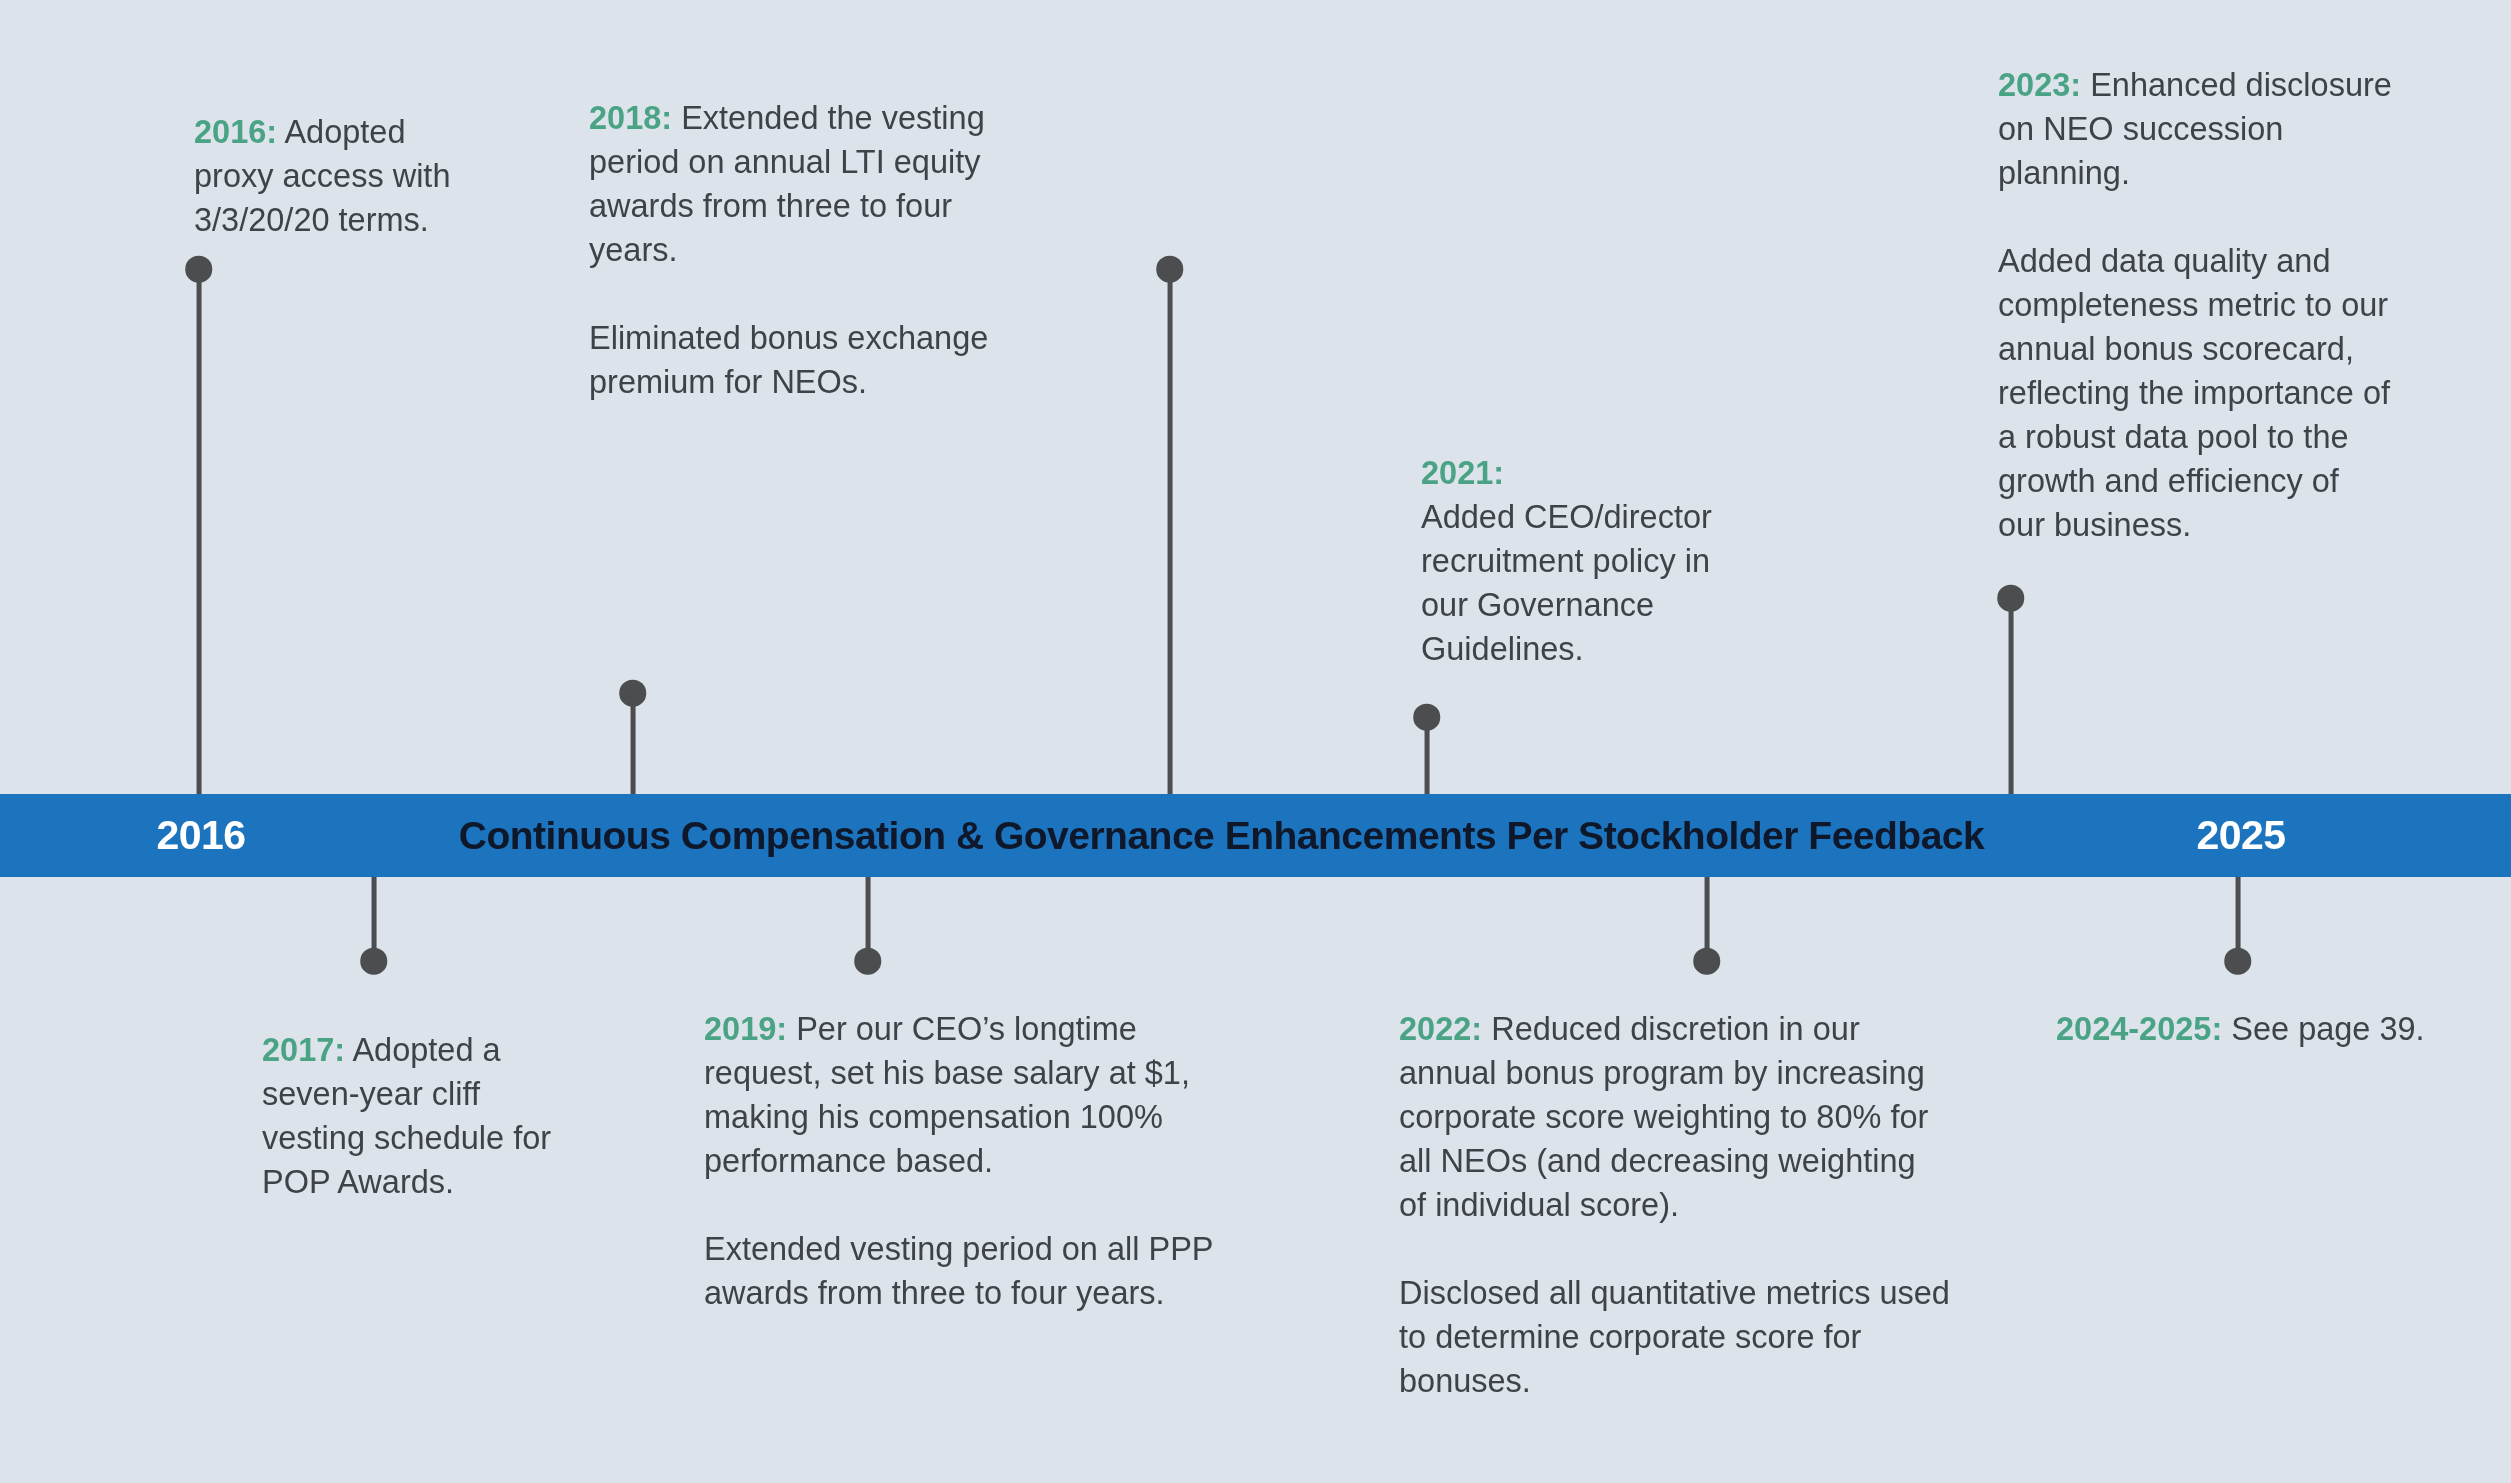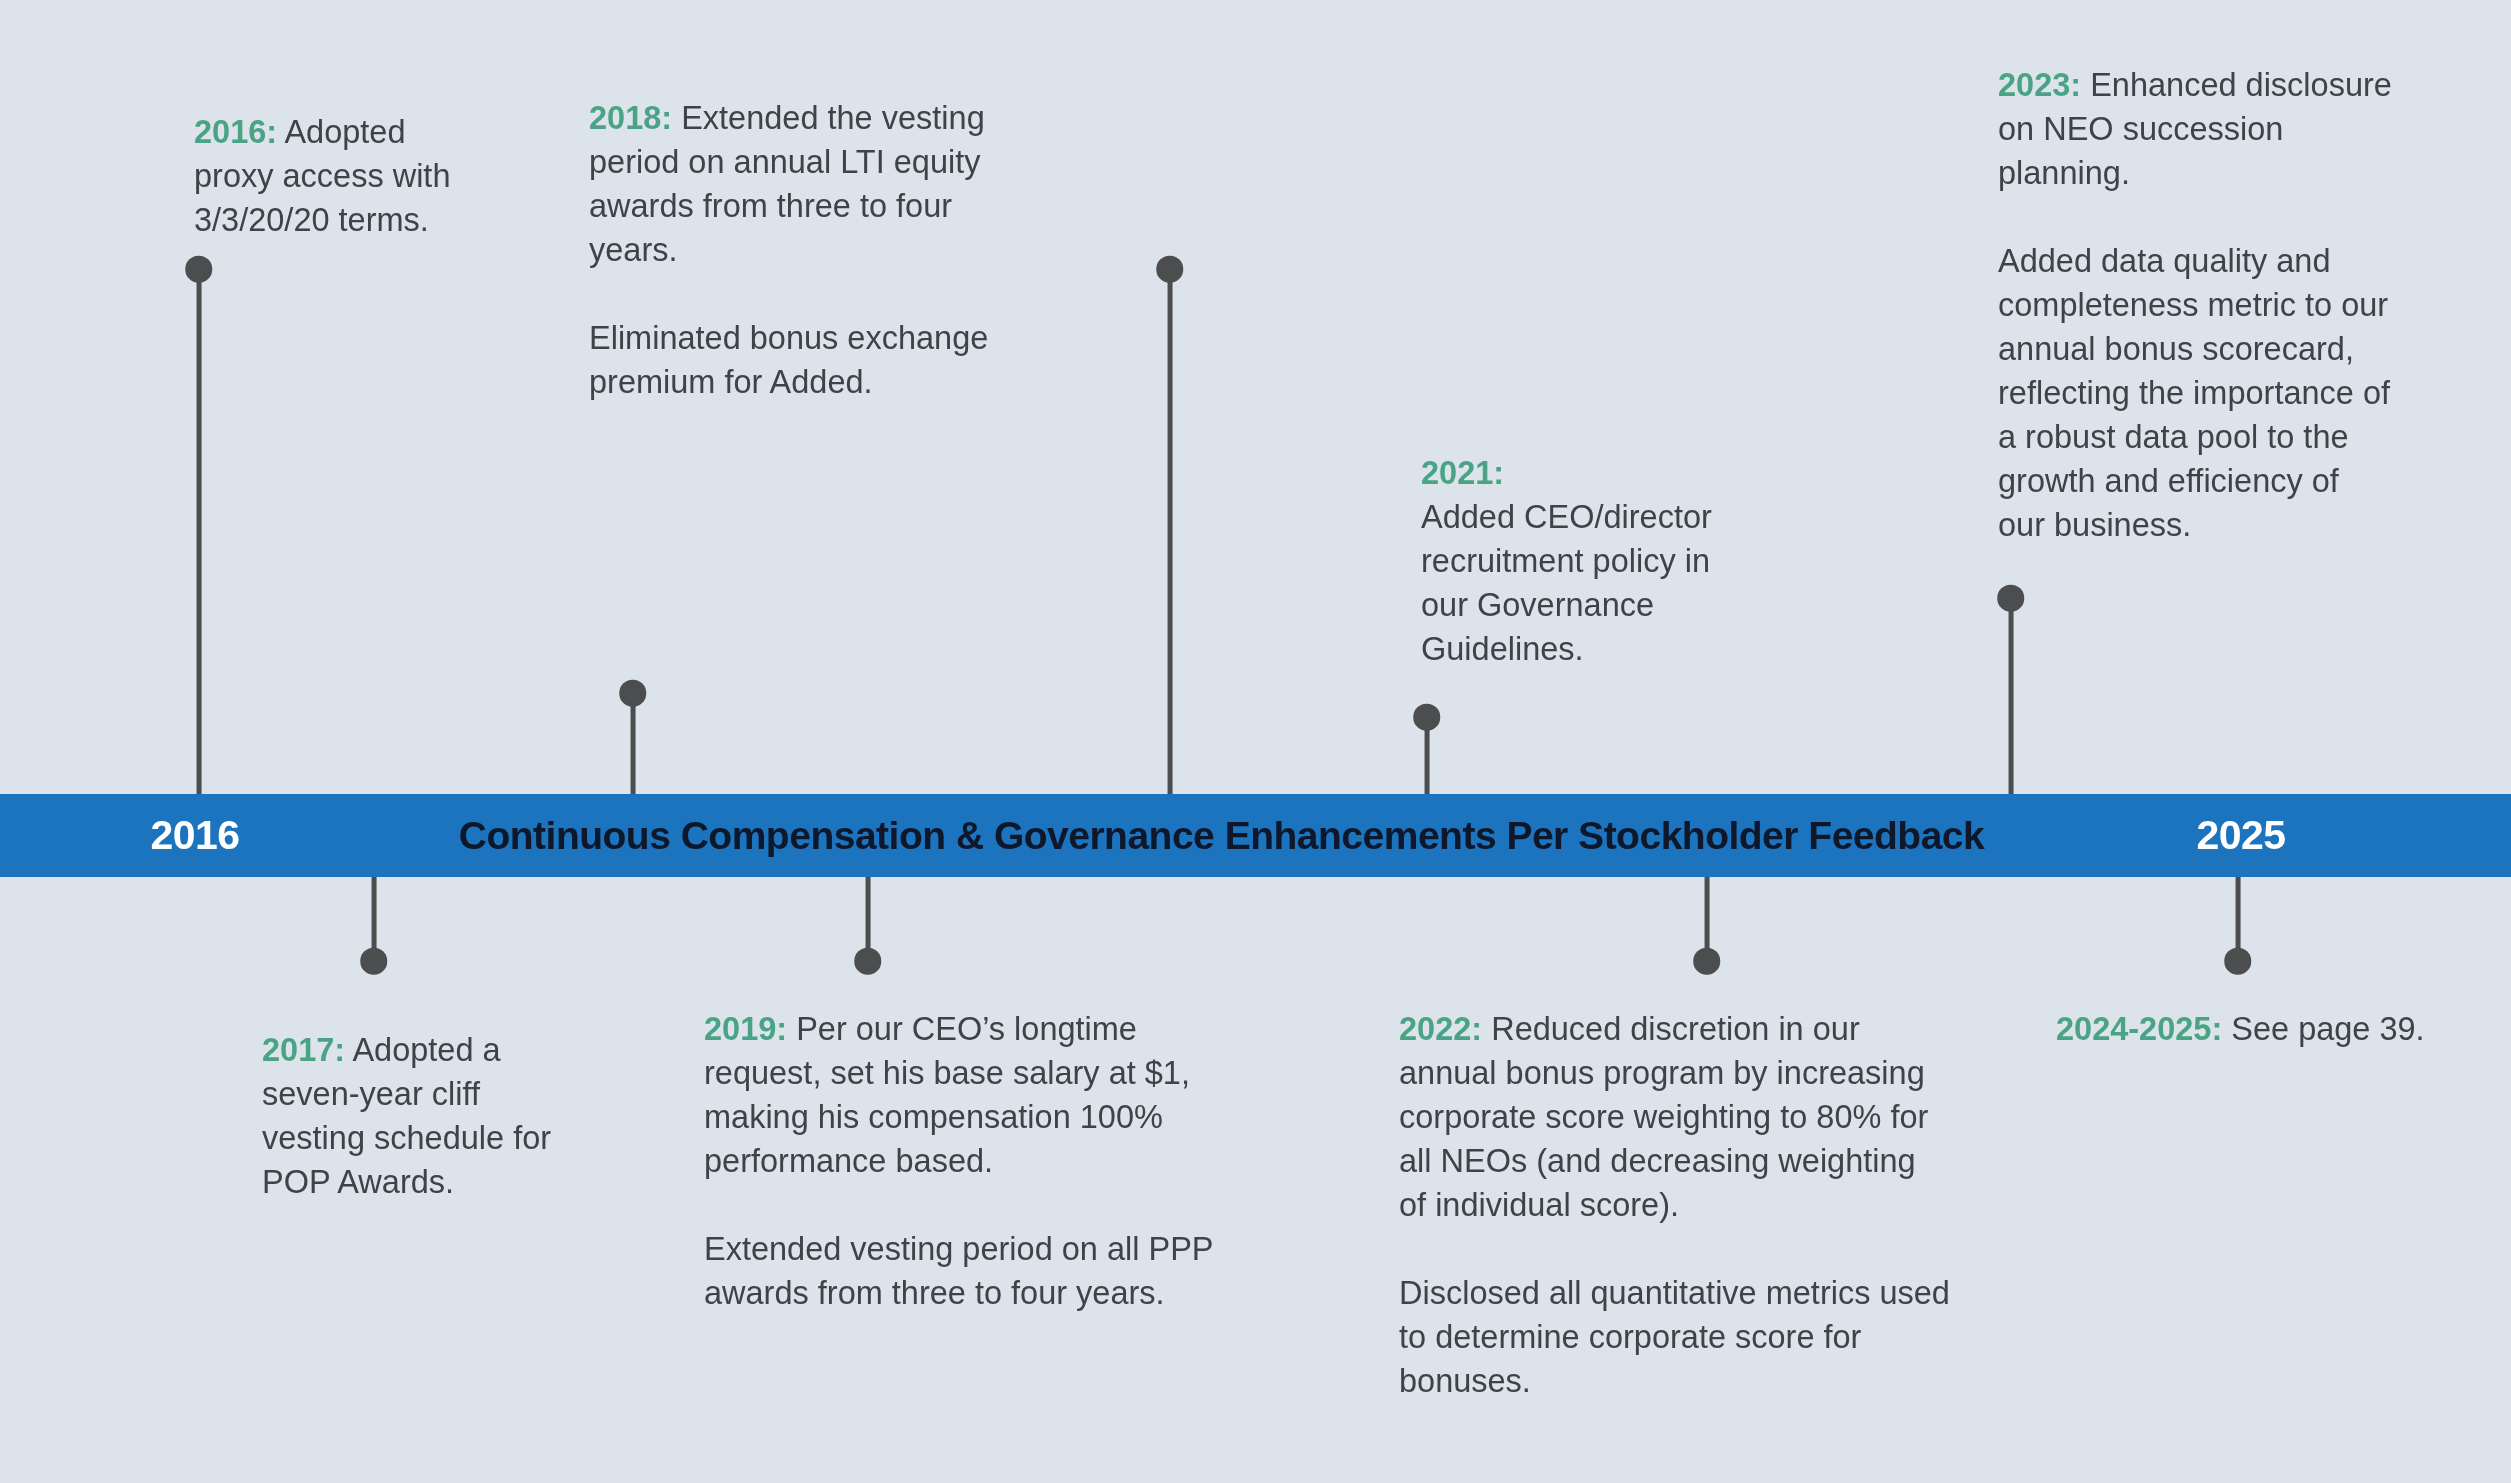--- a/index.html
+++ b/index.html
@@ -16,21 +16,21 @@
   
   .bar{
     position:absolute;left:0;top:794px;width:2512px;height:83px;
     background:#1b74bd;
   }
   .bar .bar-year{
     position:absolute;top:0;height:83px;line-height:83px;
     color:#ffffff;font-weight:bold;font-size:41px;
     transform:translateX(-50%);letter-spacing:-0.5px;
   }
-  .bar .bar-year.left{left:195px;}
+  .bar .bar-year.left{left:201px;}
   .bar .bar-year.right{left:2241px;}
   .bar .bar-title{
     position:absolute;left:448px;width:1547px;top:0;height:83px;line-height:83px;
     text-align:center;color:#0f172a;font-weight:bold;font-size:39px;
     letter-spacing:-0.5px;white-space:nowrap;
   }
 
   
   .connector{
     position:absolute;width:4.9px;background:#4b4d4f;
@@ -109,21 +109,21 @@
   <div class="connector below c2024">
       <span class="dot"></span>
     </div>
 
   <div class="event e2016">
     <p><span class="yr">2016:</span> <span>Adopted proxy access with 3/3/20/20 terms.</span></p>
   </div>
 
   <div class="event e2018">
     <p><span class="yr">2018:</span> <span>Extended the vesting period on annual LTI equity awards from three to four years.</span></p>
-    <p>Eliminated bonus exchange premium for Added.</p>
+    <p>Eliminated bonus exchange premium for NEOs.</p>
   </div>
 
 
   <div class="event e2021">
     <p><span class="yr block">2021:</span><span>Added CEO/director recruitment policy in our Governance Guidelines.</span></p>
   </div>
 
   <div class="event e2023">
     <p><span class="yr">2023:</span> <span>Enhanced disclosure on NEO succession planning.</span></p>
     <p>Added data quality and completeness metric to our annual bonus scorecard, reflecting the importance of a robust data pool to the growth and efficiency of our business.</p>

